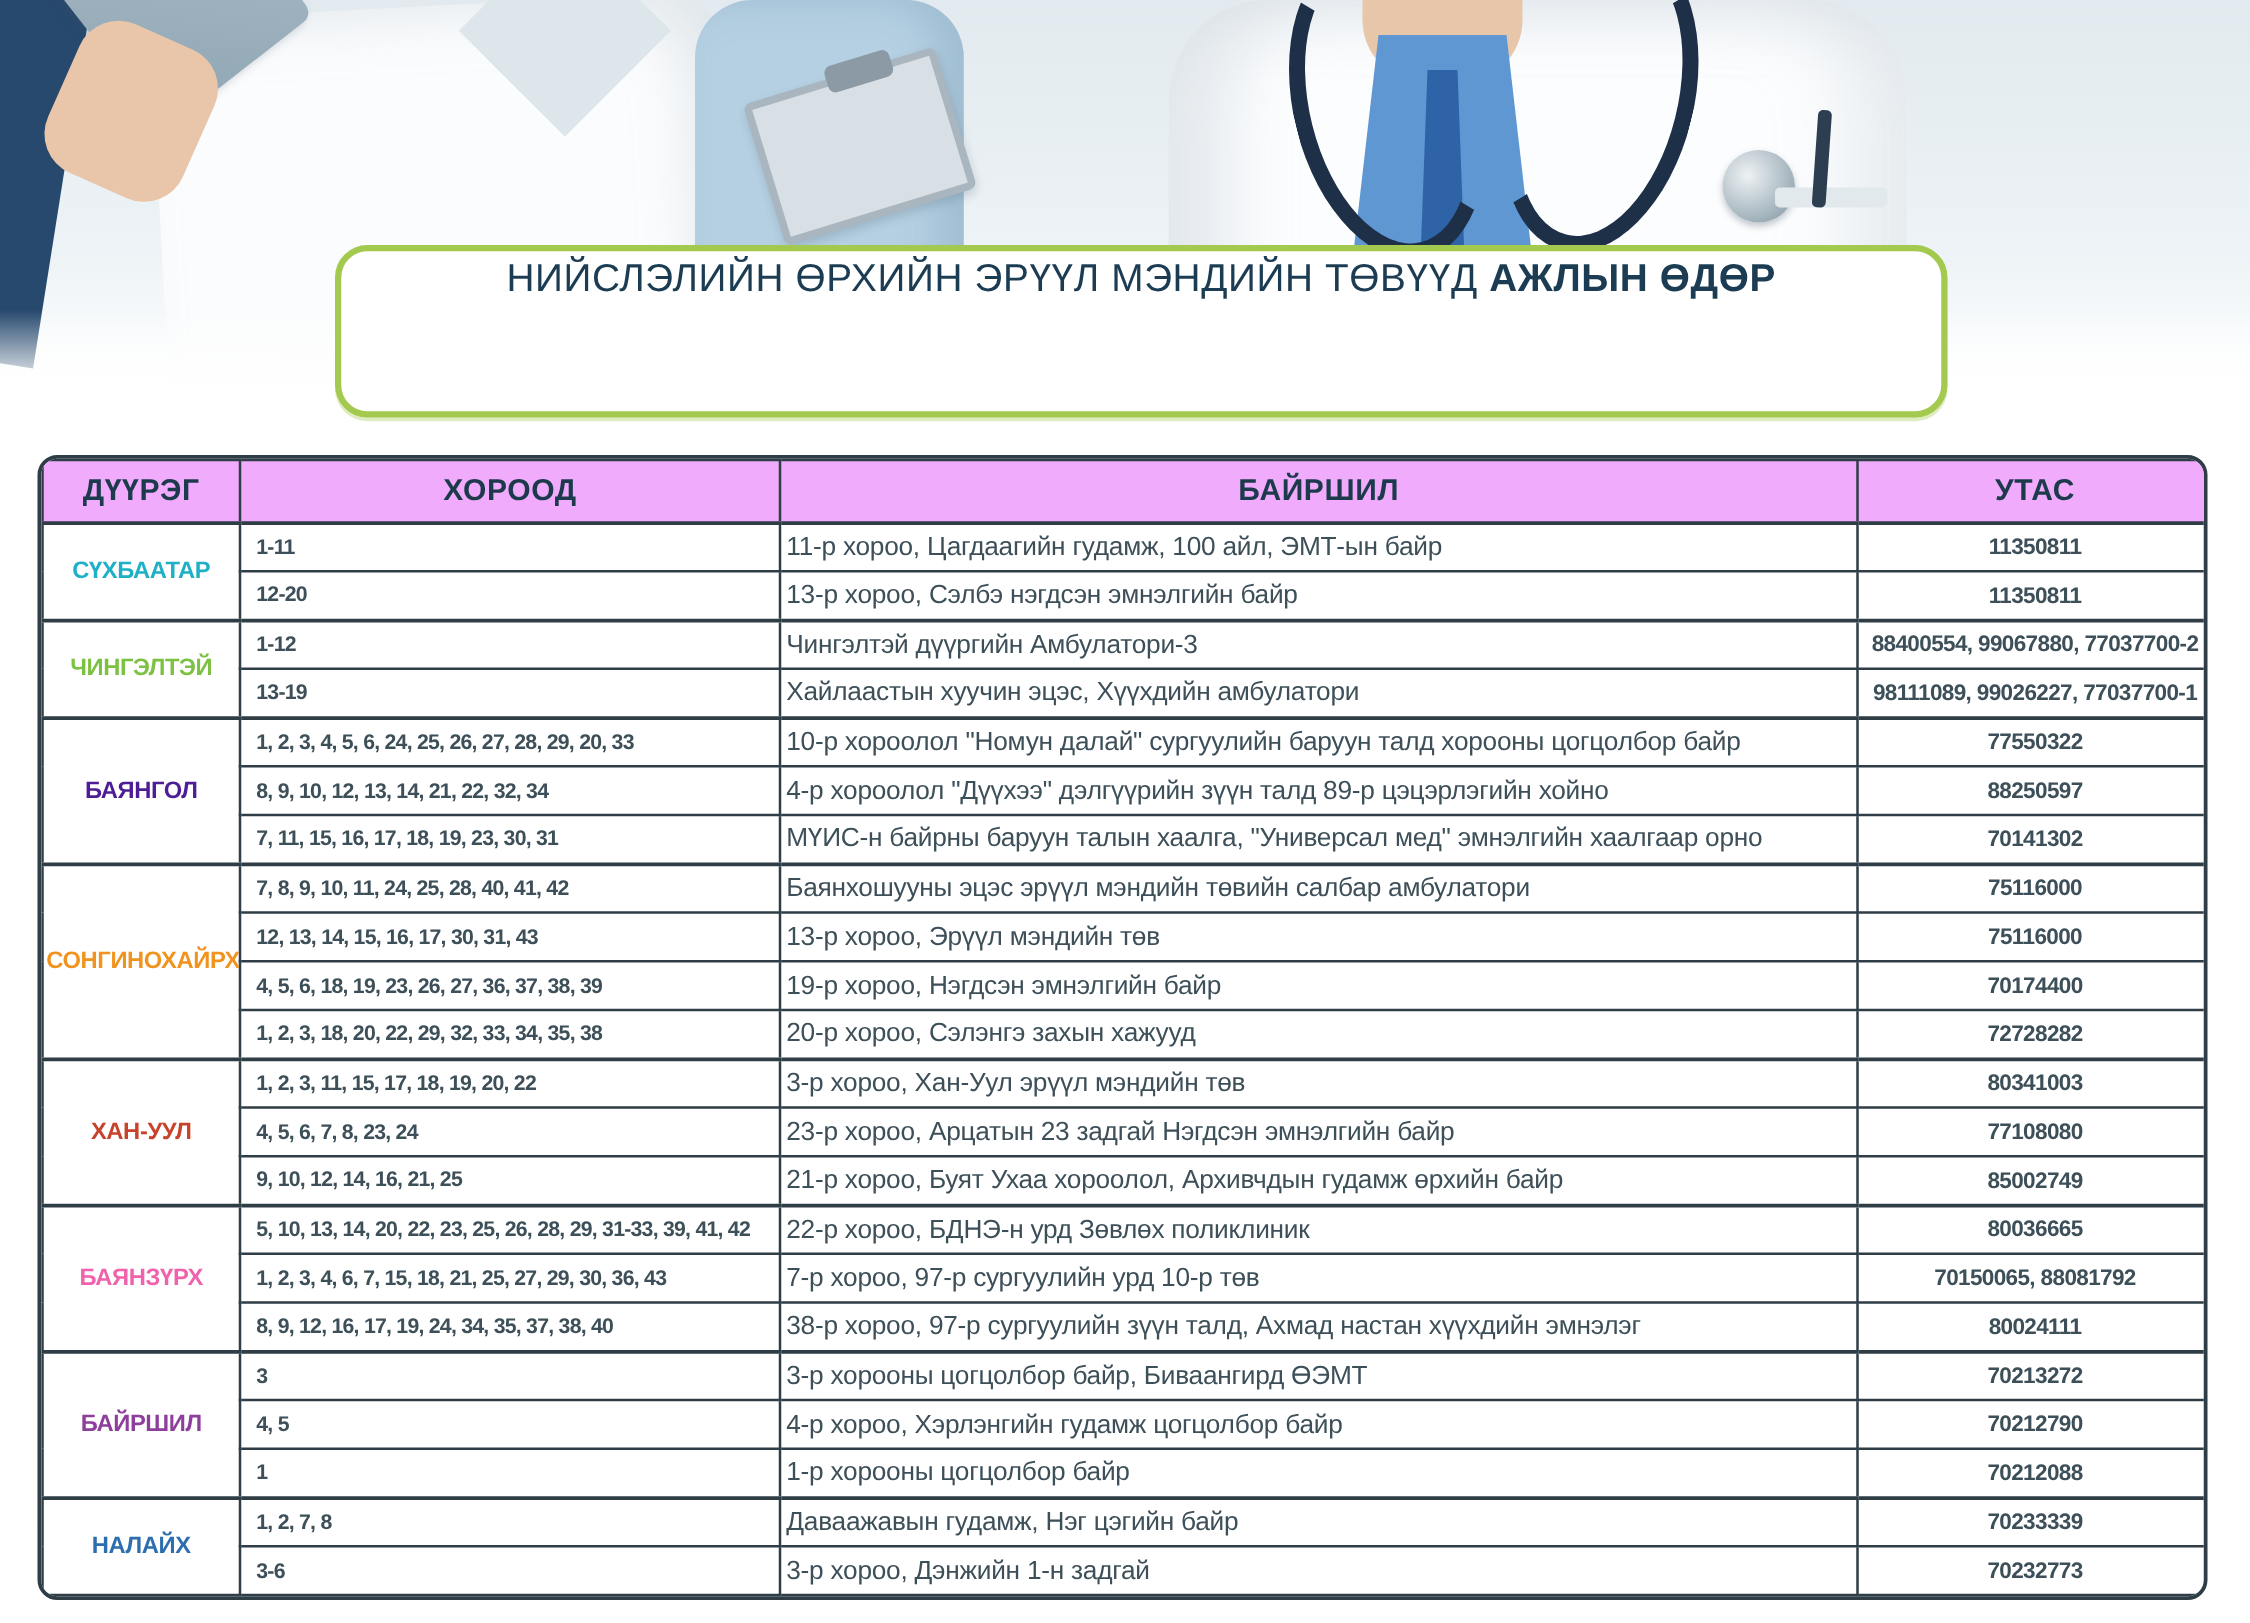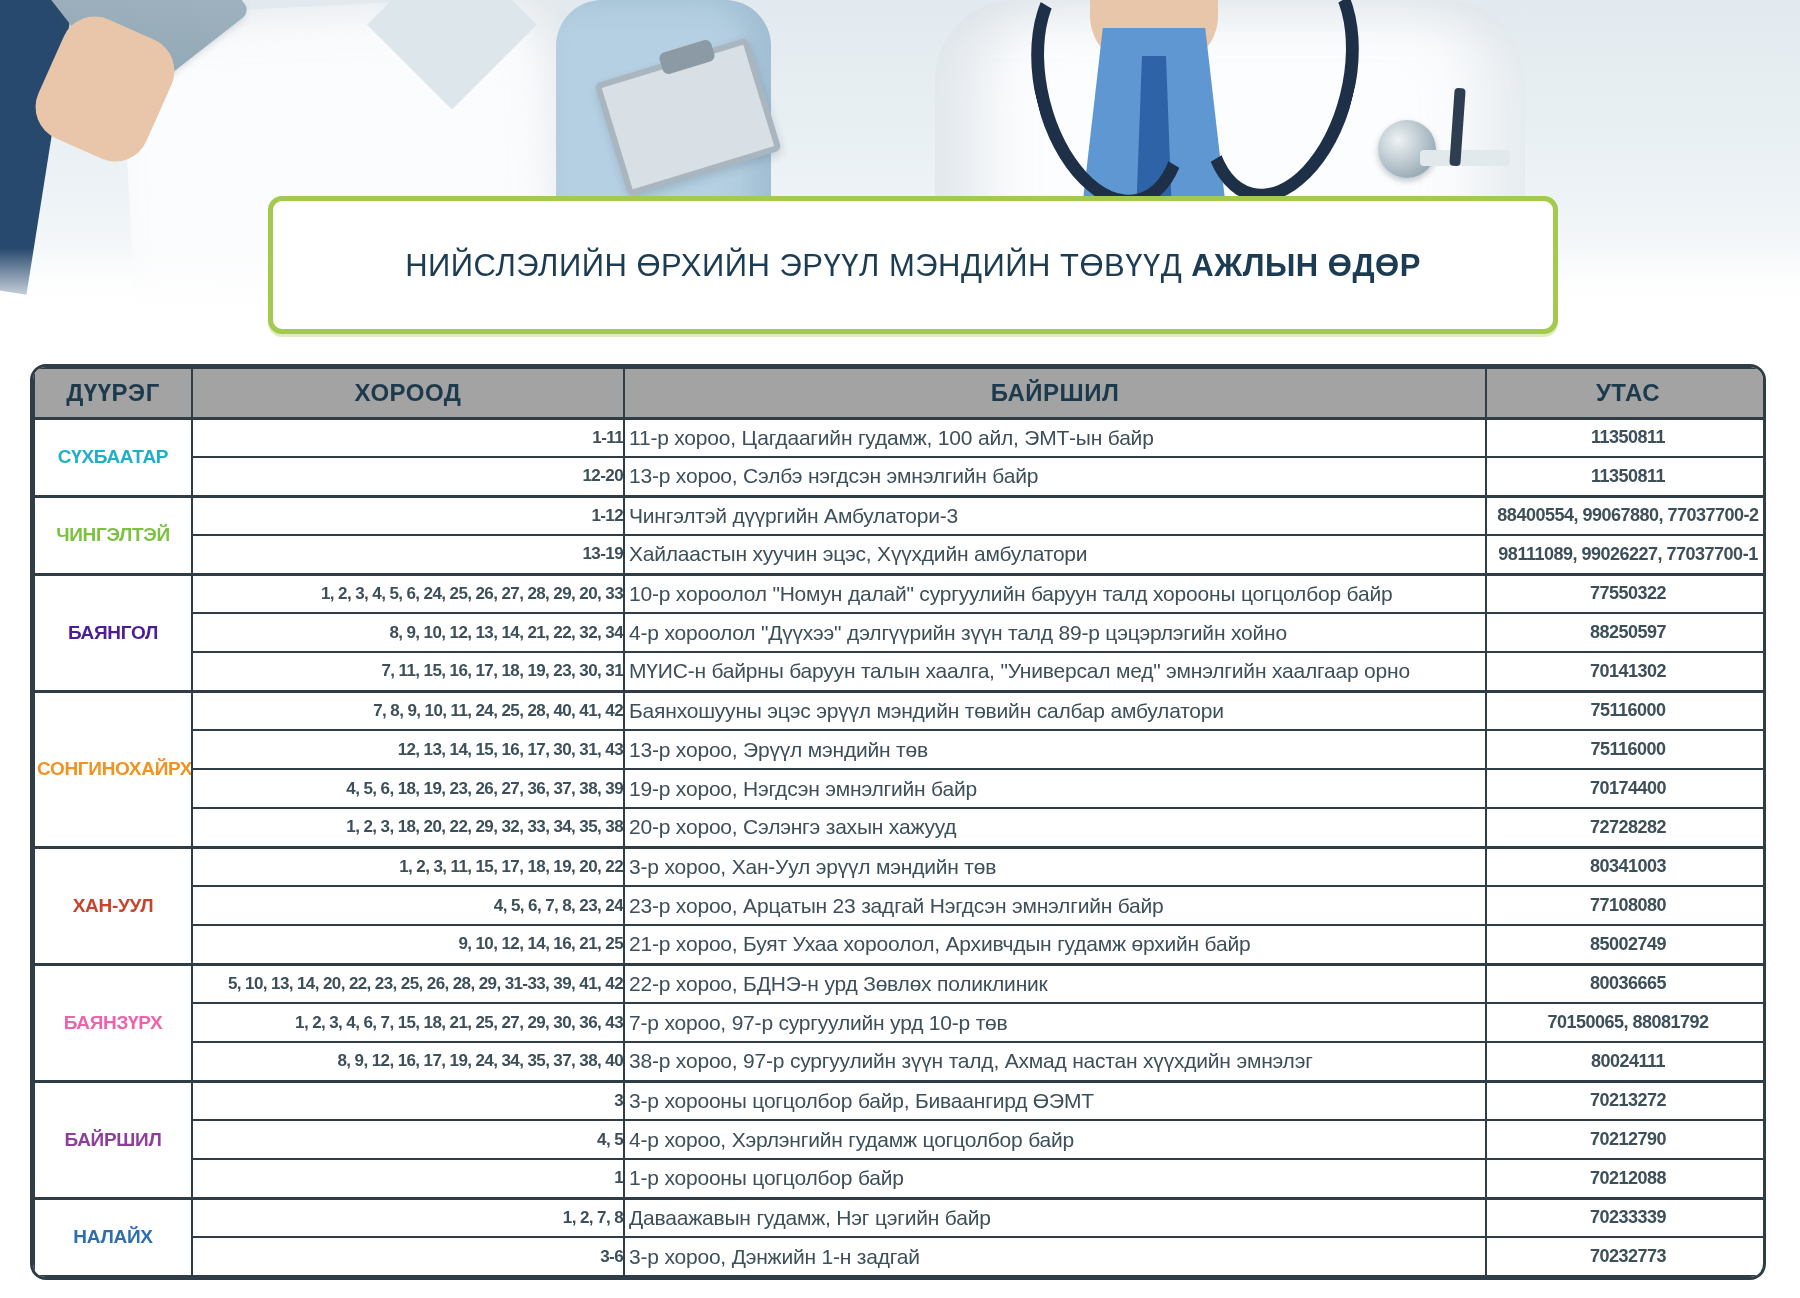--- a/index.html
+++ b/index.html
@@ -63,22 +63,22 @@
     background: #e2e9ed; border-radius: 4px; }
   .hero-fade { left: 0; bottom: 0; width: 1800px; height: 64px;
     background: linear-gradient(180deg, rgba(255,255,255,0), #ffffff); }
 
   
   .banner {
     position: absolute; left: 268px; top: 196px;
     width: 1290px; height: 138px;
     background: #ffffff;
     border: 5px solid #a3c94e;
-    border-radius: 14px;
-    display: flex; flex-direction: column; justify-content: center;
+    border-radius: 26px;
+    display: flex; flex-direction: row; justify-content: center;
     text-align: center;
     z-index: 5;
     box-shadow: 0 3px 0 rgba(163,201,78,.35);
   }
   .banner-line {
     color: #1b3c52;
     font-size: 31px;
     line-height: 43px;
     font-weight: 500;
     letter-spacing: 0.5px;
@@ -103,21 +103,21 @@
   col.c-khoroo   { width: 432px; }
   col.c-location { width: 862px; }
   col.c-phone    { width: 284px; }
   th {
     height: 50px;
     font-size: 24px;
     font-weight: 800;
     color: #1d3a4d;
     letter-spacing: 0.5px;
     border: 2px solid #2e3d46;
-    background: #a3a3a3;
+    background: #f0abfc;
     vertical-align: middle;
   }
   td {
     height: 39px;
     border: 2px solid #2e3d46;
     color: #3d4f58;
     vertical-align: middle;
     white-space: nowrap;
     overflow: hidden;
   }
@@ -127,21 +127,21 @@
     font-weight: 800;
     font-size: 19px;
     letter-spacing: -0.3px;
     padding: 0 2px;
   }
   td.khoroo {
     font-size: 17px;
     font-weight: 600;
     letter-spacing: -0.6px;
     padding-left: 12px;
-    text-align: right;
+    text-align: left;
   }
   td.location {
     font-size: 21px;
     padding-left: 4px;
     text-align: left;
     letter-spacing: -0.2px;
   }
   td.phone {
     font-size: 18px;
     font-weight: 600;

